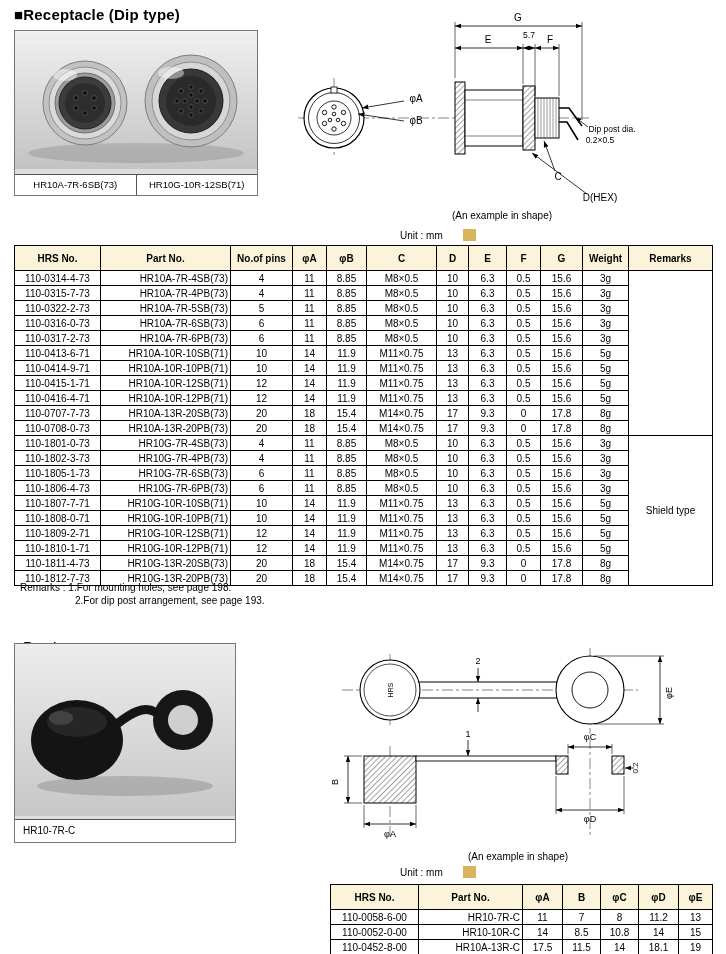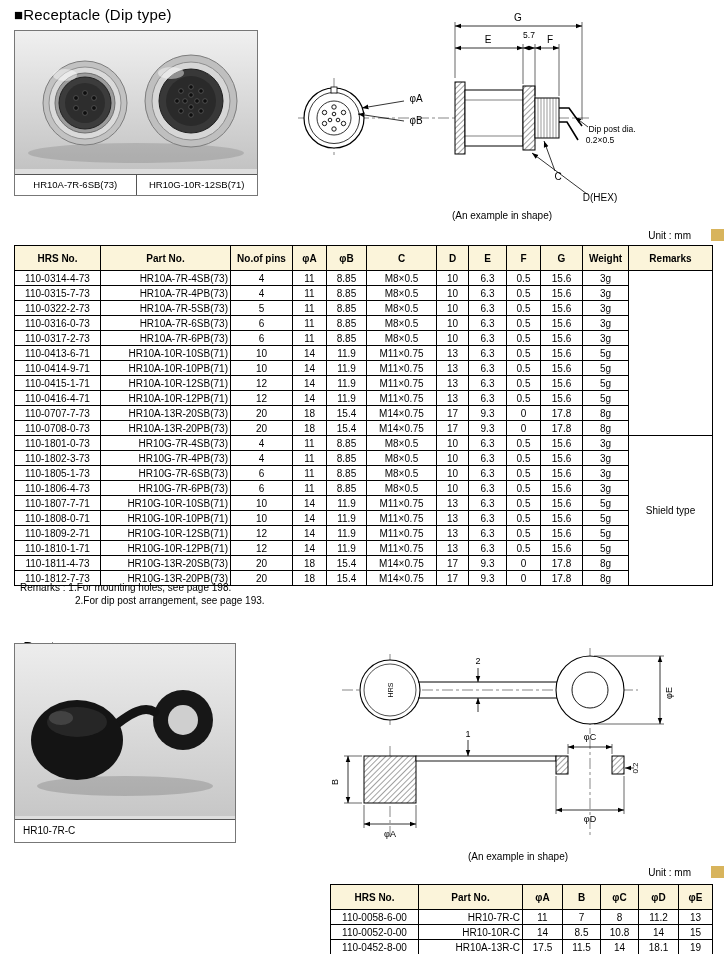--- a/index.html
+++ b/index.html
@@ -1,30 +1,30 @@
 <!DOCTYPE html>
 <html style="--header_bg: #fbf4da; --unit_tab: #d8b45c;"><head>
 <meta charset="utf-8">
 <style>
   * { margin:0; padding:0; box-sizing:border-box; }
   html,body { background:#fff; }
   body { width:726px; height:954px; font-family:"Liberation Sans", sans-serif; color:#000; position:relative; }
   .page { position:relative; width:726px; height:954px; background:#fff; overflow:hidden; }
   .abs { position:absolute; }
-  .sec-title { font-size:15px; font-weight:normal; letter-spacing:0.2px; }
+  .sec-title { font-size:15px; font-weight:bold; letter-spacing:0.2px; }
 
   .photo-box { border:1px solid #777; background:#dedede; display:flex; flex-direction:column; }
   .photo-area { flex:1; overflow:hidden; }
   .photo-captions { display:flex; background:#fff; border-top:1px solid #555; }
   .photo-captions > div { flex:1; text-align:center; font-size:9.5px; padding:4px 0 5px; white-space:nowrap; }
   .photo-captions > div + div { border-left:1px solid #555; }
   .cap-caption { background:#fff; border-top:1px solid #555; font-size:10px; padding:5px 0 6px 8px; }
 
   .drawing-caption { font-size:10px; text-align:center; }
-  .unit-row { display:flex; align-items:center; justify-content:flex-end; gap:20px; font-size:10px; }
+  .unit-row { display:flex; align-items:center; gap:20px; font-size:10px; }
   .unit-tab { width:13px; height:12px; background:var(--unit_tab,#d8b45c); }
 
   table.spec { border-collapse:collapse; table-layout:fixed; width:100%; }
   .spec th, .spec td { border:1px solid #000; font-size:10px; text-align:center; padding:0 2px; height:15px; overflow:hidden; white-space:nowrap; }
   .spec th { background:var(--header_bg,#fbf4da); font-weight:bold; height:25px;text-align:center; }
   .spec td:nth-child(2) { text-align:right; padding-left:4px; }
 
   .notes { font-size:10px; line-height:13px; }
   .notes .n2 { padding-left:55px; }
 

